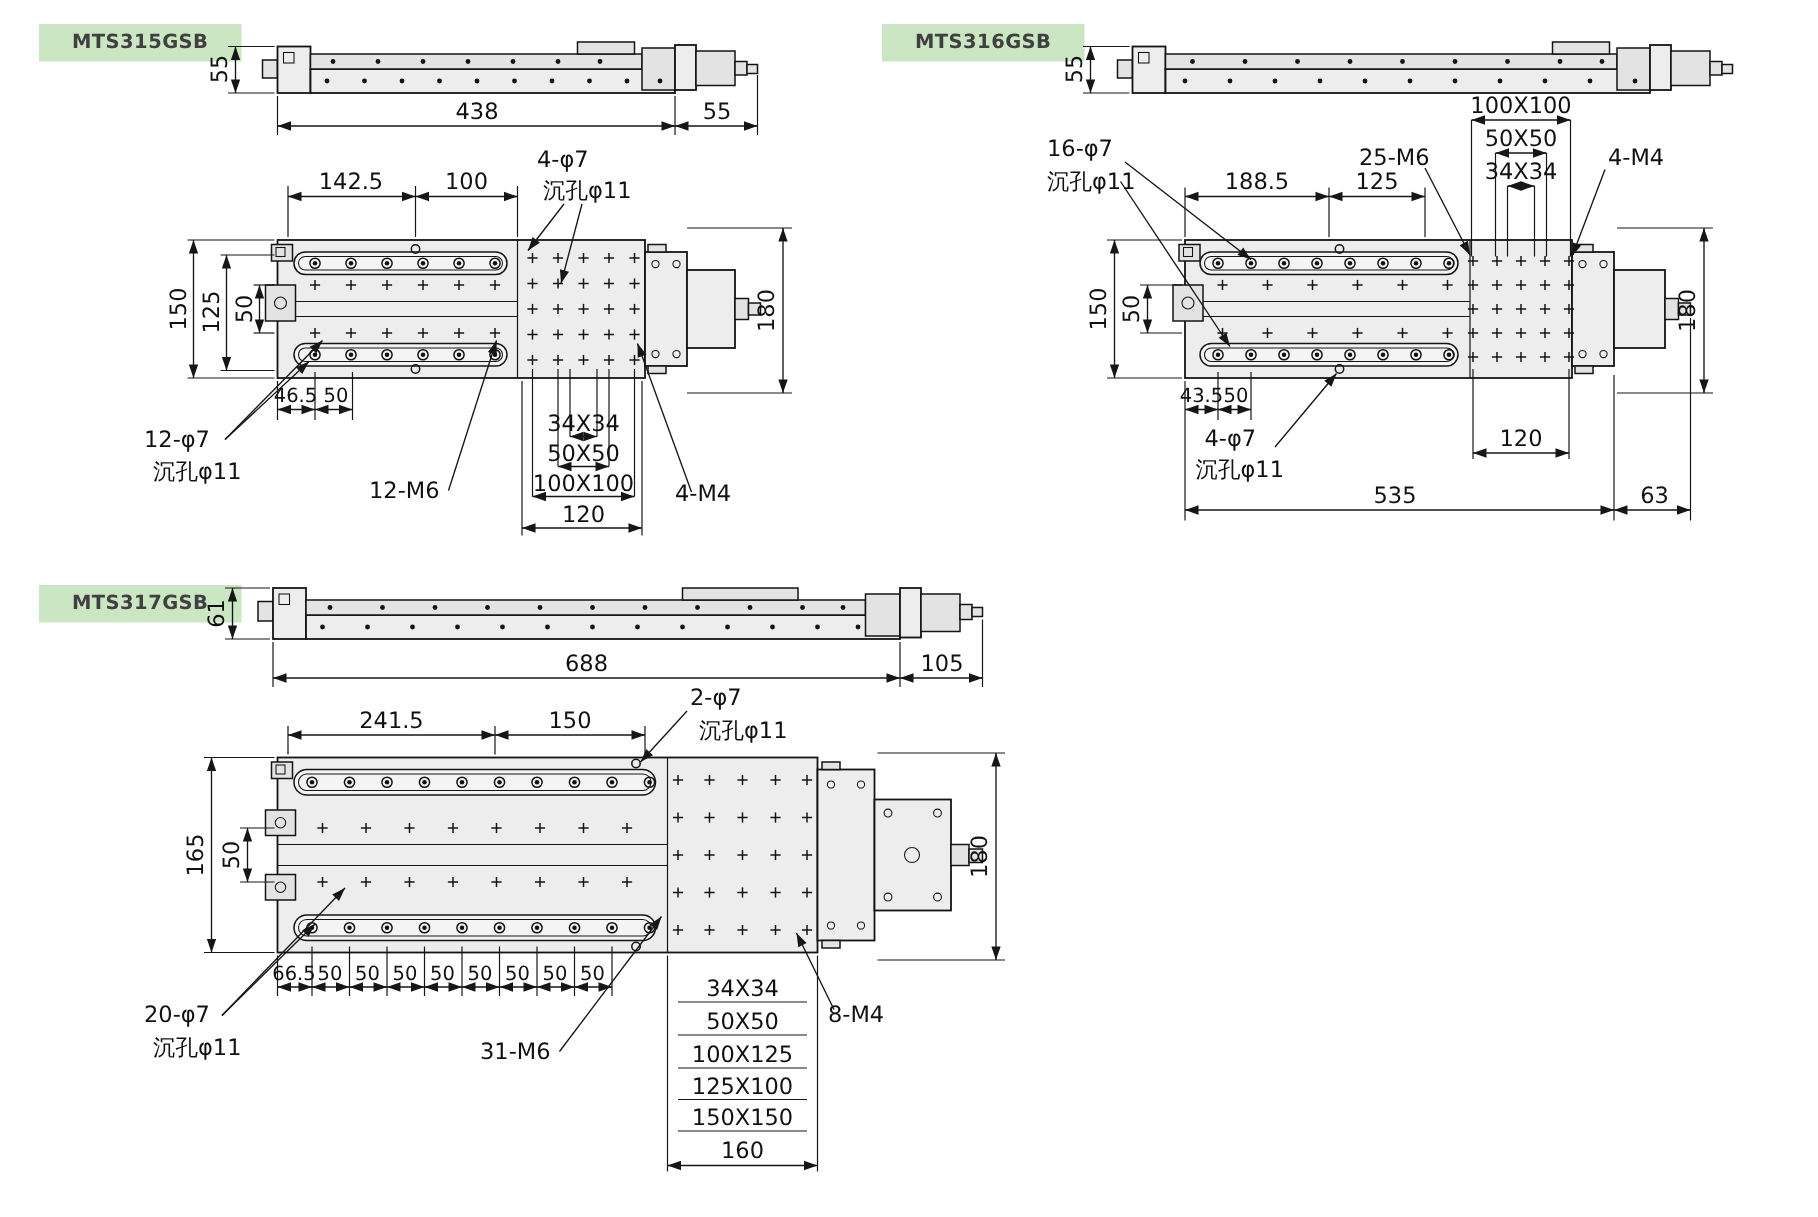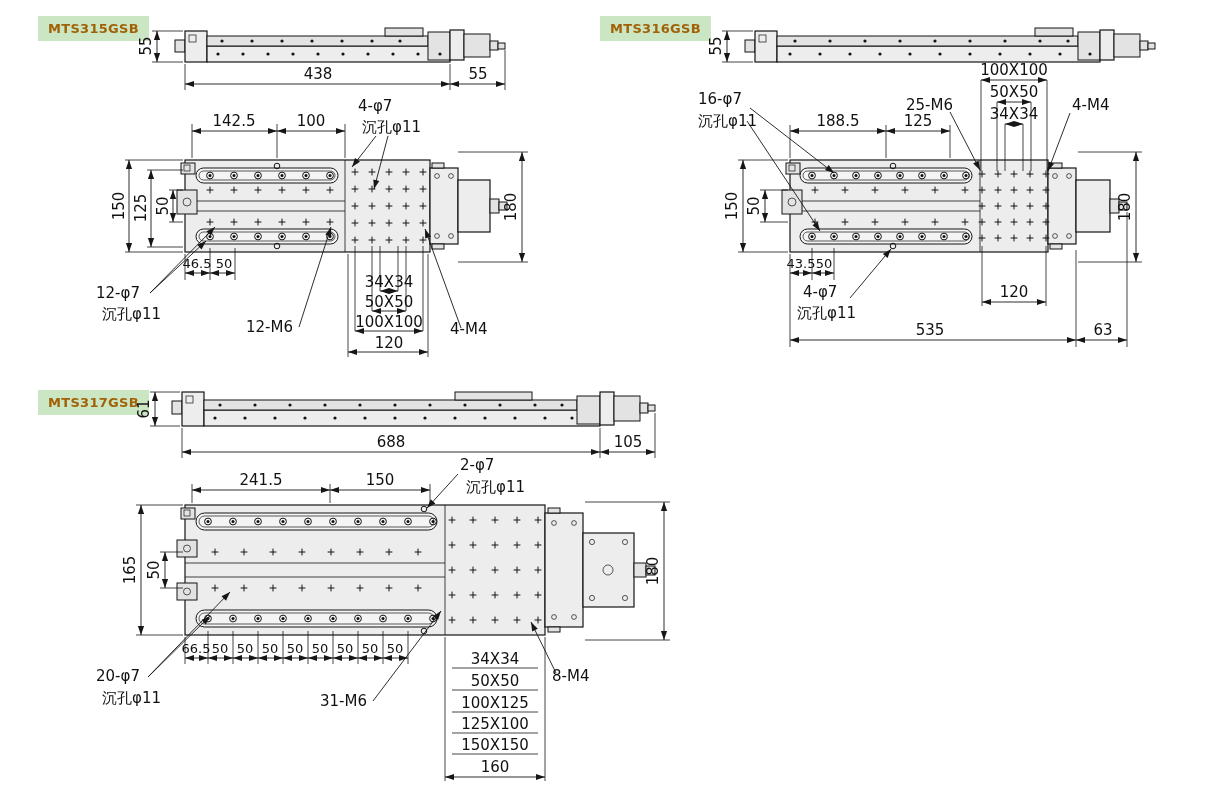--- a/index.html
+++ b/index.html
@@ -1,17 +1,17 @@
 <!DOCTYPE html>
 <html><head>
 <meta charset="utf-8">
 <style>
   html,body{margin:0;padding:0;background:#fff;}
   .canvas{position:relative;width:1212px;height:811px;background:#fff;overflow:hidden;font-family:"DejaVu Sans",sans-serif;}
-  .model-tag{position:absolute;background:#cbe6c3;color:#a16207;font:bold 13px/1 "DejaVu Sans",sans-serif;padding:6px 10px;letter-spacing:.3px;margin-left:12px;}
+  .model-tag{position:absolute;background:#cbe6c3;color:#404040;font:bold 13px/1 "DejaVu Sans",sans-serif;padding:6px 22px;letter-spacing:.3px;}
   svg{position:absolute;left:0;top:0;}
   .pb{fill:#ededed;stroke:#141414;stroke-width:1.2}
   .pp{fill:#e3e3e3;stroke:#141414;stroke-width:1}
   .sl{fill:#f4f4f4;stroke:#141414;stroke-width:1}
   .tn{stroke:#141414;stroke-width:.8;fill:none}
   .tn3{stroke:#141414;stroke-width:.7;fill:none}
   .ex{stroke:#161616;stroke-width:.8}
   .dl{stroke:#161616;stroke-width:.9;marker-start:url(#ar);marker-end:url(#ar)}
   .ldr{stroke:#161616;stroke-width:.9;fill:none;marker-end:url(#ar)}
   .hl{stroke:#141414;stroke-width:1;fill:none}

